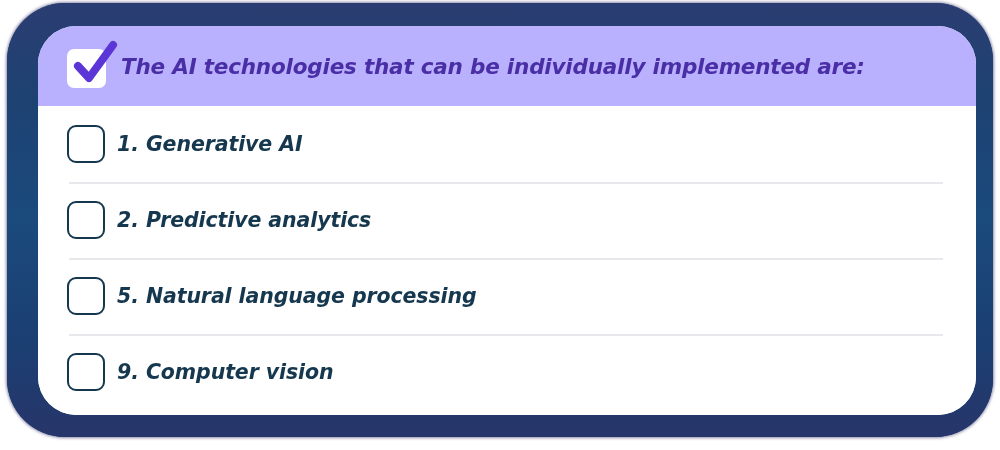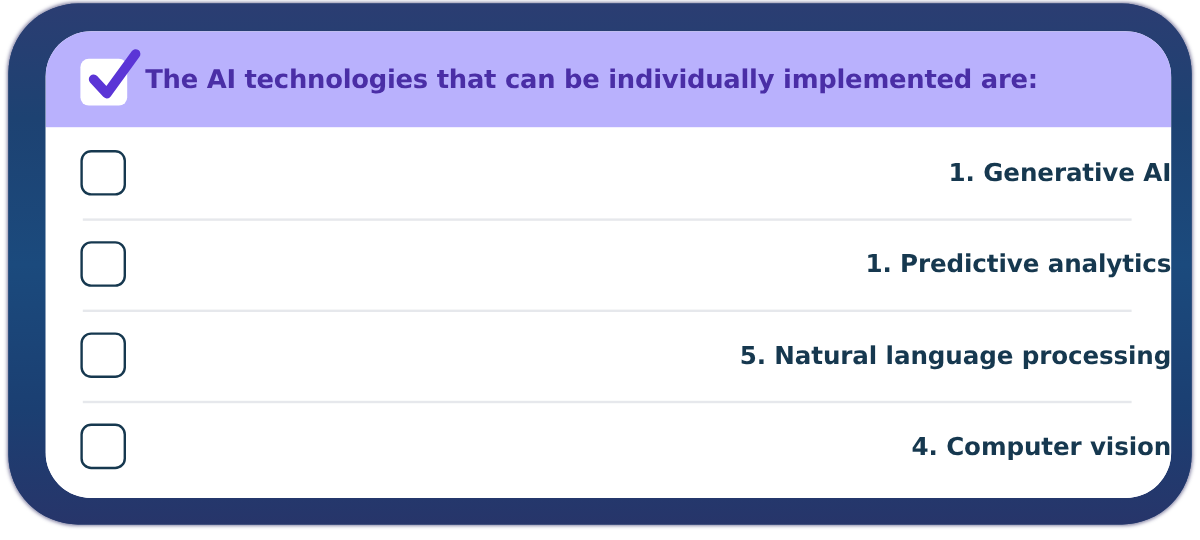--- a/index.html
+++ b/index.html
@@ -50,20 +50,21 @@
     position: absolute;
     left: 31px;
     top: 23px;
     width: 938px;
     height: 389px;
     background: #ffffff;
     border-radius: 38px;
     overflow: hidden;
     display: flex;
     flex-direction: column;
+    font-style: italic;
   }
 
   
   .card-header {
     position: relative;
     height: 80px;
     flex: 0 0 80px;
     background: #b9b1fd;
     display: flex;
     align-items: center;
@@ -114,21 +115,20 @@
   }
 
   .list-row {
     position: relative;
     height: 76px;
     flex: 0 0 76px;
     display: flex;
     align-items: center;
     padding-left: 29px;
     box-sizing: border-box;
-    justify-content: space-between;
   }
   .list-row + .list-row::before {
     content: "";
     position: absolute;
     left: 31px;
     right: 33px;
     top: 0;
     height: 1.5px;
     background: #e6e8ec;
   }
@@ -174,30 +174,30 @@
 
       <div class="card-body">
 
         <div class="list-row">
           <div class="checkbox"></div>
           <div class="item-label">1. Generative AI</div>
         </div>
 
         <div class="list-row">
           <div class="checkbox"></div>
-          <div class="item-label">1. Predictive analytics</div>
+          <div class="item-label">2. Predictive analytics</div>
         </div>
 
         <div class="list-row">
           <div class="checkbox"></div>
           <div class="item-label">5. Natural language processing</div>
         </div>
 
         <div class="list-row">
           <div class="checkbox"></div>
-          <div class="item-label">4. Computer vision</div>
+          <div class="item-label">9. Computer vision</div>
         </div>
 
       </div>
     </div>
   </div>
 
 </div>
 
 </body></html>

